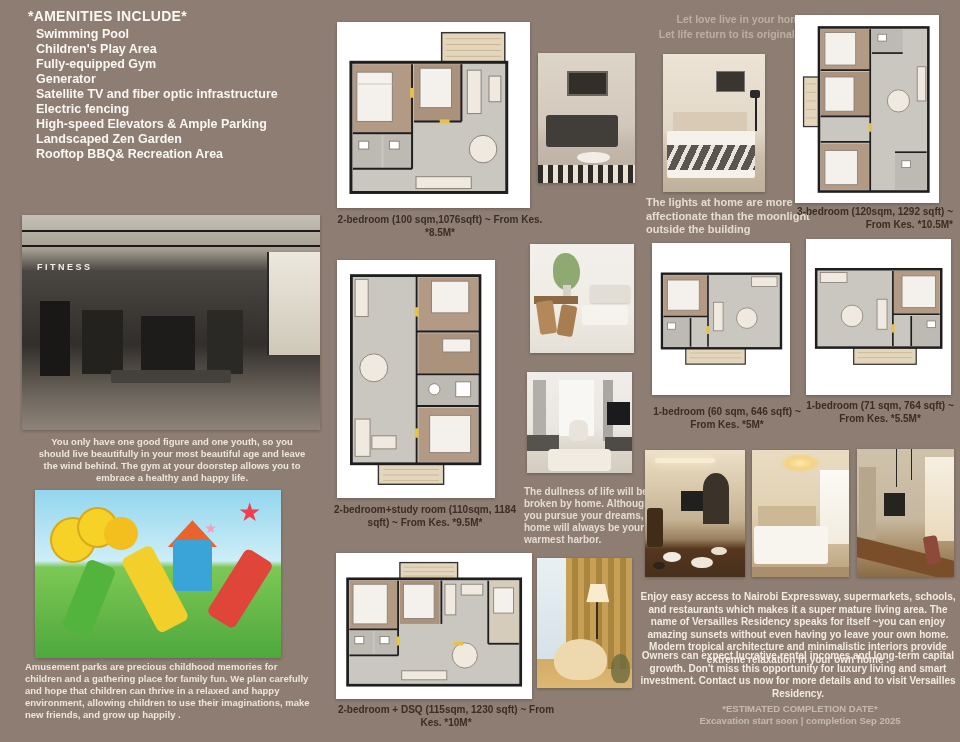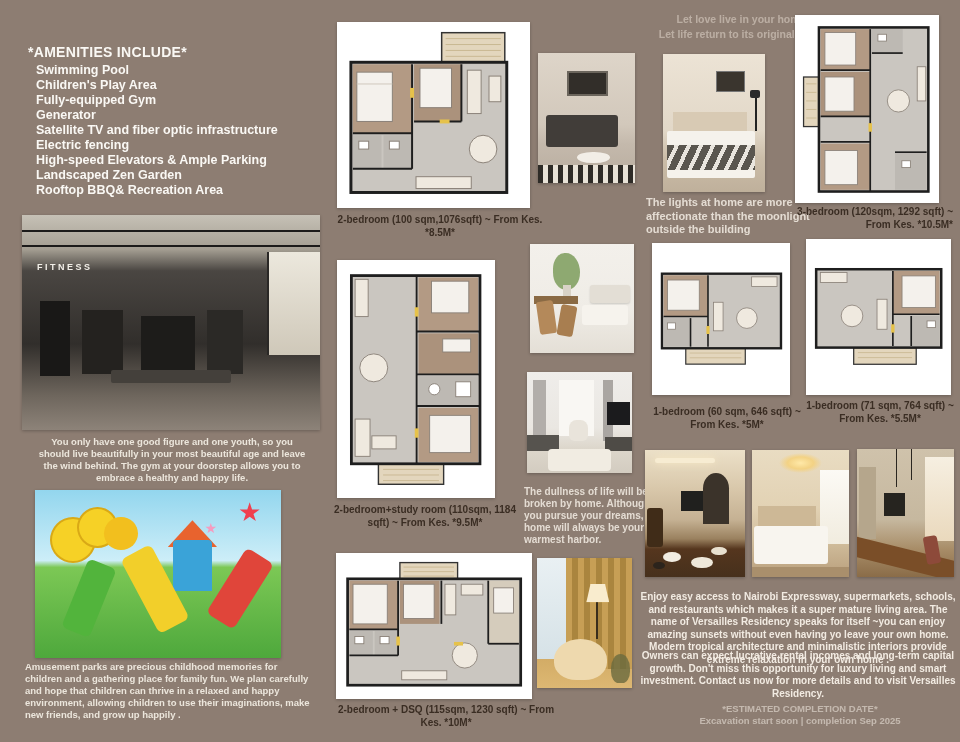--- a/index.html
+++ b/index.html
@@ -3,21 +3,21 @@
 <meta charset="utf-8">
 <style>
   html,body{margin:0;padding:0;background:#6b6058;}
   .canvas{
     position:relative;width:960px;height:742px;overflow:hidden;
     background:#8d7d72;
     font-family:"Liberation Sans",sans-serif;
   }
   .abs{position:absolute;}
   
-  .amenities{left:28px;top:8px;width:306px;color:#faf8f4;font-weight:bold;margin-top:36px;}
+  .amenities{left:28px;top:8px;width:306px;color:#faf8f4;font-weight:bold;}
   .am-title{font-size:14px;letter-spacing:.3px;margin-bottom:3px;}
   .am-item{font-size:12.5px;line-height:15px;padding-left:8px;}
   .cap-light{color:#ece6dc;font-size:9.5px;line-height:12px;text-align:center;font-weight:bold;}
   .fp-cap{color:#3a2d23;font-size:10px;line-height:12.5px;font-weight:bold;text-align:center;}
   .quote-top{color:rgba(225,215,204,.55);font-size:10.5px;line-height:15px;text-align:center;font-weight:bold;}
   .lights-text{color:rgba(240,233,224,.88);font-size:11px;line-height:13.5px;text-align:left;font-weight:bold;}
   .dullness{color:rgba(240,233,224,.88);font-size:10px;line-height:12px;text-align:left;font-weight:bold;}
   .para{color:#f2ebe2;font-size:10px;line-height:12.5px;text-align:center;font-weight:bold;}
   .completion{color:rgba(242,235,226,.55);font-size:9.5px;line-height:12px;text-align:center;font-weight:bold;}
   

